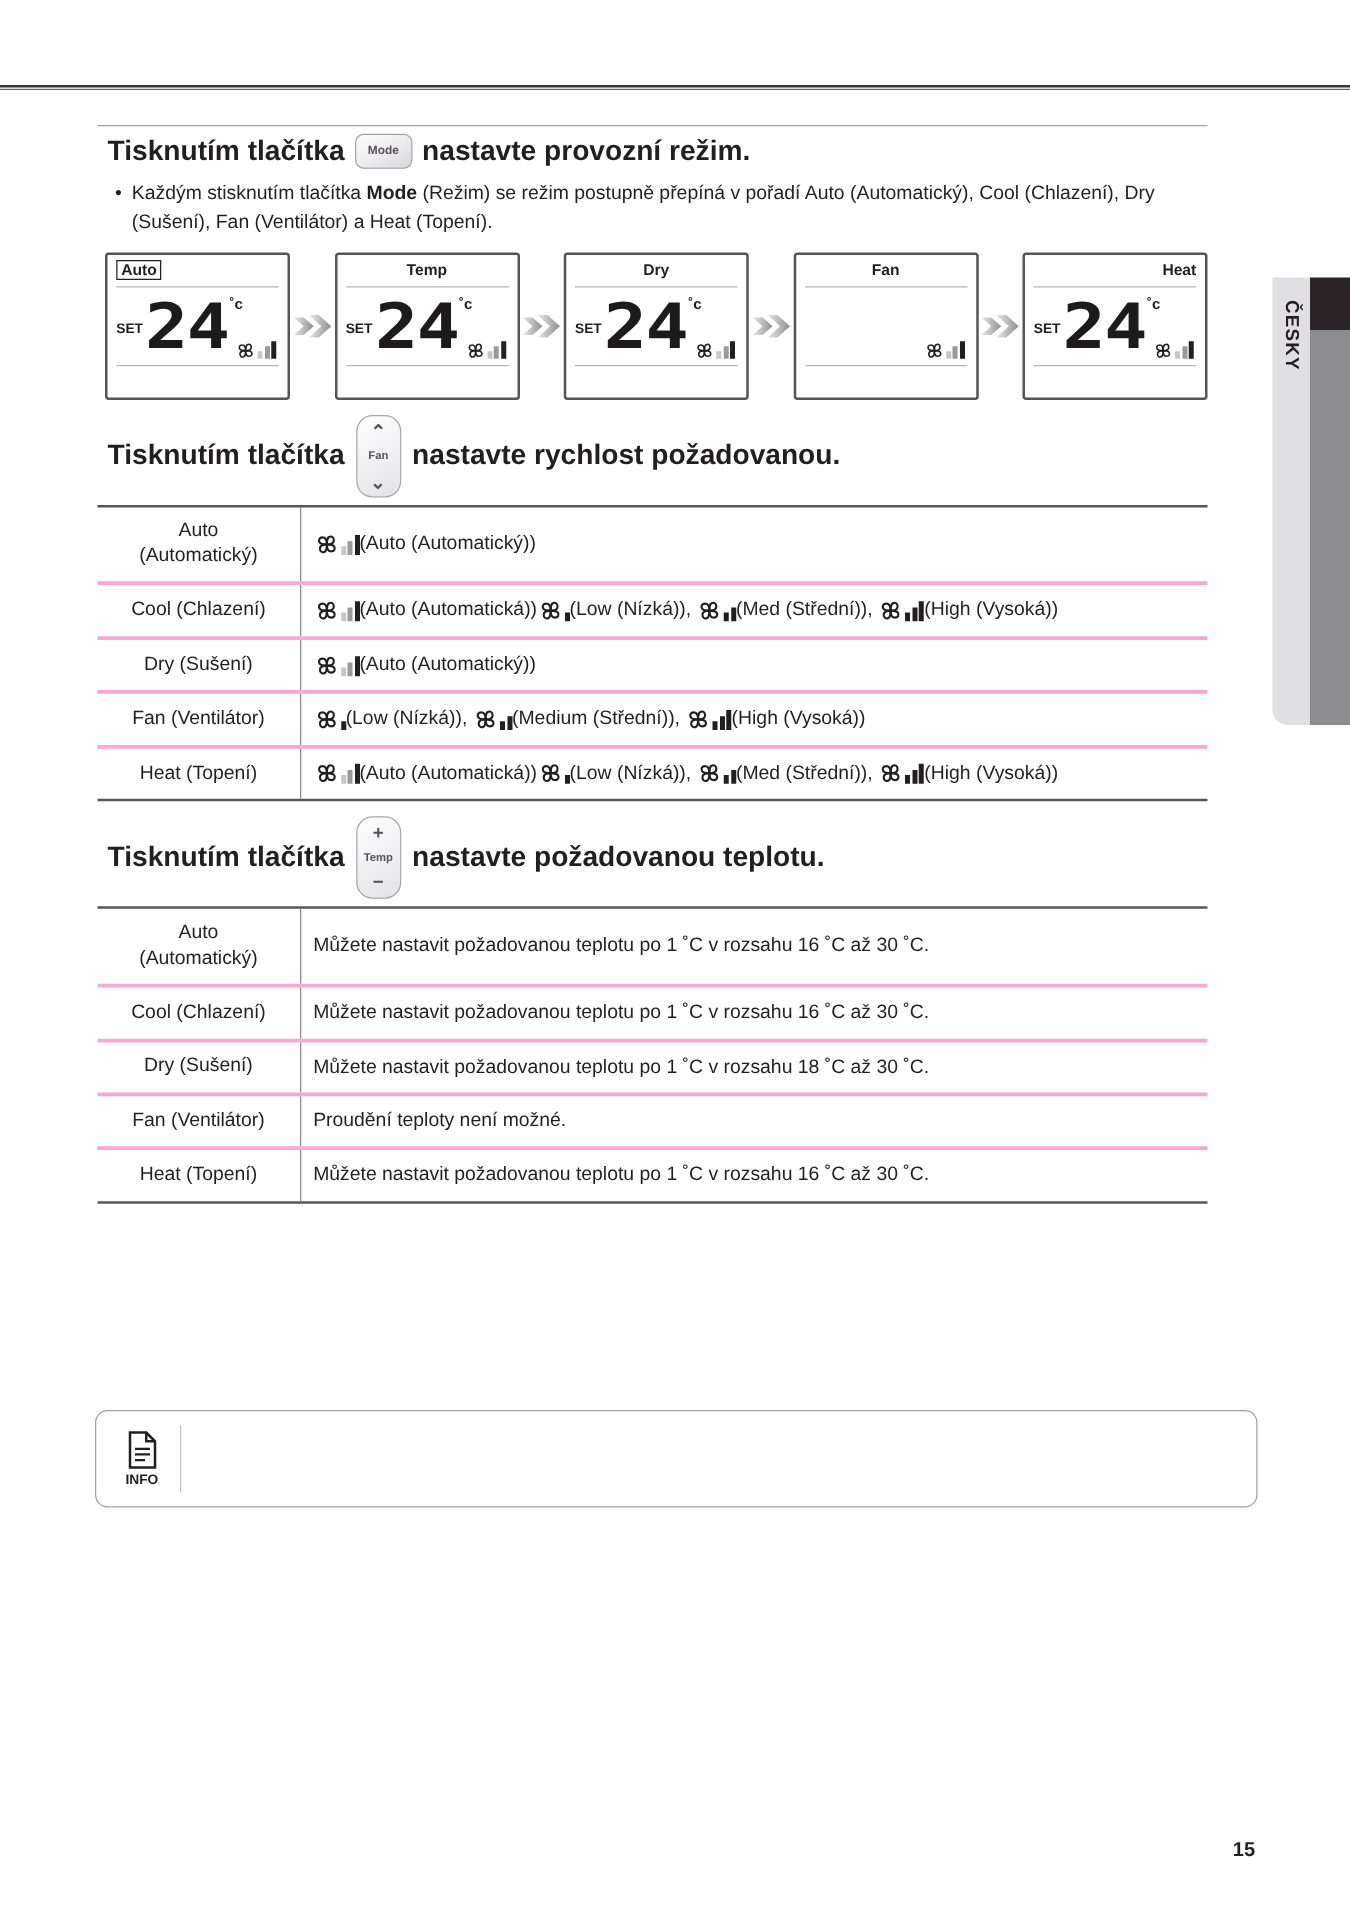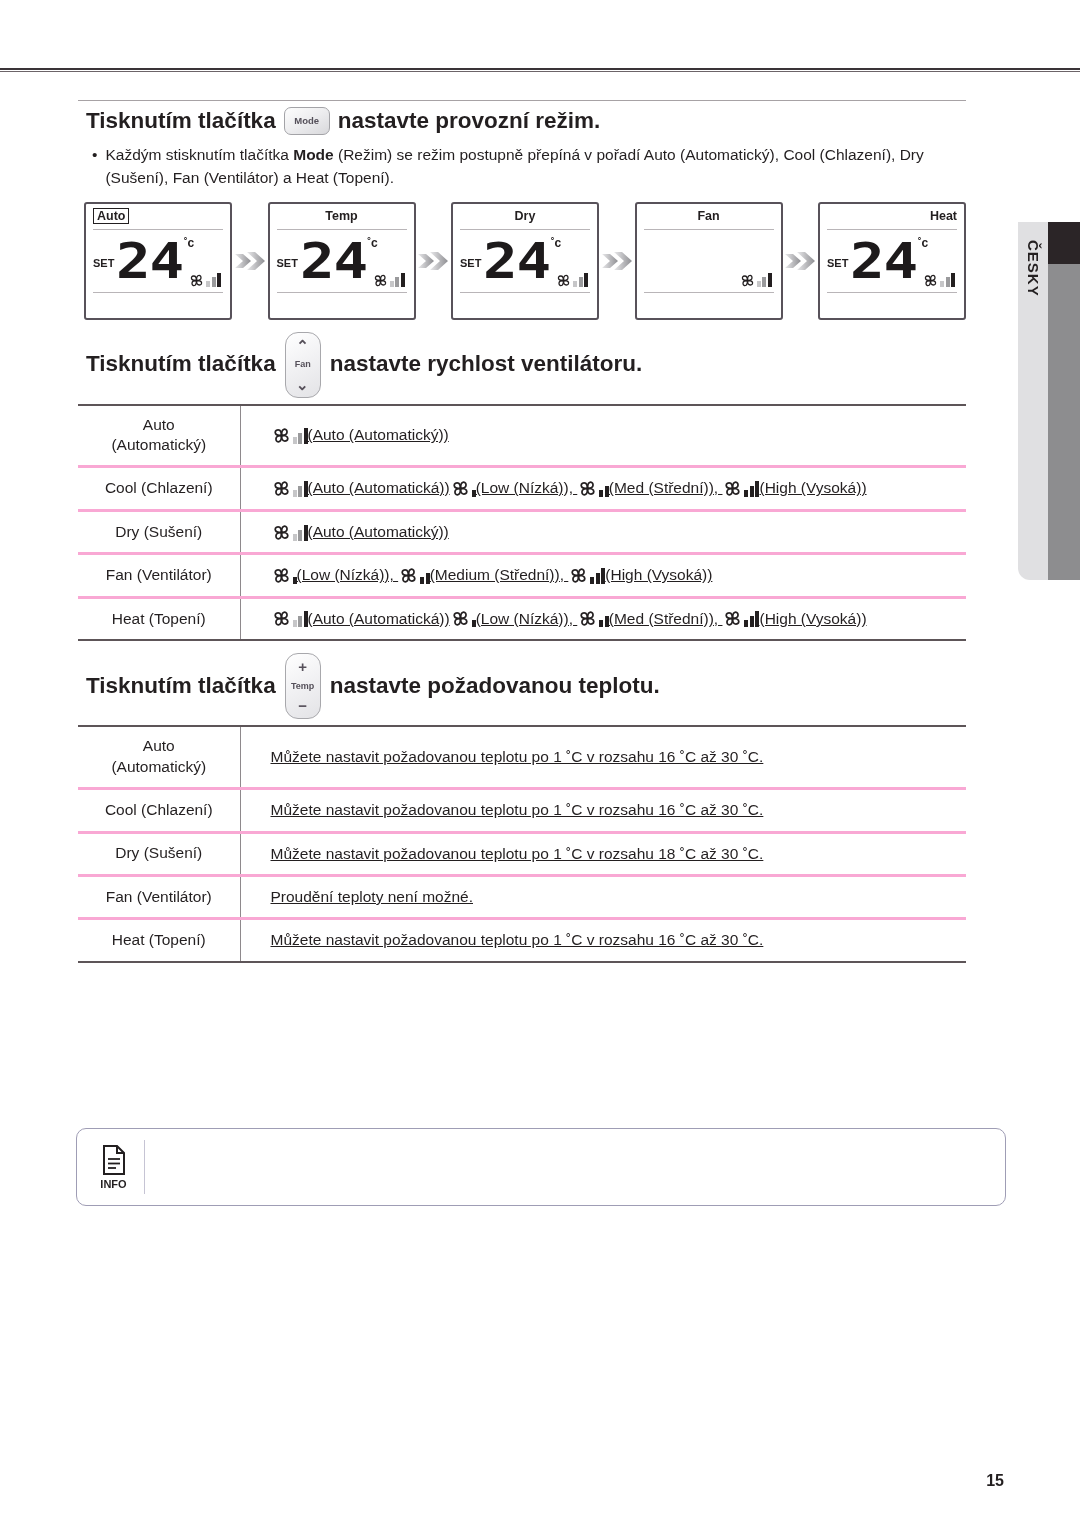--- a/index.html
+++ b/index.html
@@ -137,21 +137,21 @@
   
   table.t {
     width: 100%; border-collapse: collapse; margin-top: 0;
     font-size: 15.5px; color: #231f20;
   }
   table.t td { vertical-align: middle; padding: 9px 8px; }
   table.t td.c1 {
     width: 162px; text-align: center; border-right: 1px solid #8e898c;
     line-height: 1.35;
   }
-  table.t td.c2 { padding-left: 30px; line-height: 1.45; text-decoration: underline; }
+  table.t td.c2 { padding-left: 10px; line-height: 1.45; }
   table.t tr + tr td { border-top: 3px solid #f9a8d4; }
 
   .cellflow { display: flex; flex-wrap: wrap; align-items: center; }
   .cellflow .w { white-space: pre; }
 
   
   .fanicon { display: inline-flex; align-items: flex-end; flex: none; }
   .fanicon svg { display: block; }
   .bars { display: flex; align-items: flex-end; gap: 1.5px; margin-left: 1px; margin-bottom: 1px; }
   .bars i { display: block; width: 4px; }
@@ -379,21 +379,21 @@
 
     </div>
 
     <div class="head-row">
       <span class="txt">Tisknutím tlačítka</span>
       <span class="btn-rocker">
         <span class="sym">⌃</span>
         <span class="lbl">Fan</span>
         <span class="sym" style="transform:rotate(180deg);">⌃</span>
       </span>
-      <span class="txt">nastavte rychlost ventilátoru.</span>
+      <span class="txt">nastavte rychlost požadovanou.</span>
     </div>
     <div class="rule-med"></div>
 
     <table class="t">
       <tbody>
         <tr>
           <td class="c1">
             <div>Auto</div>
             <div>(Automatický)</div>
           </td>

